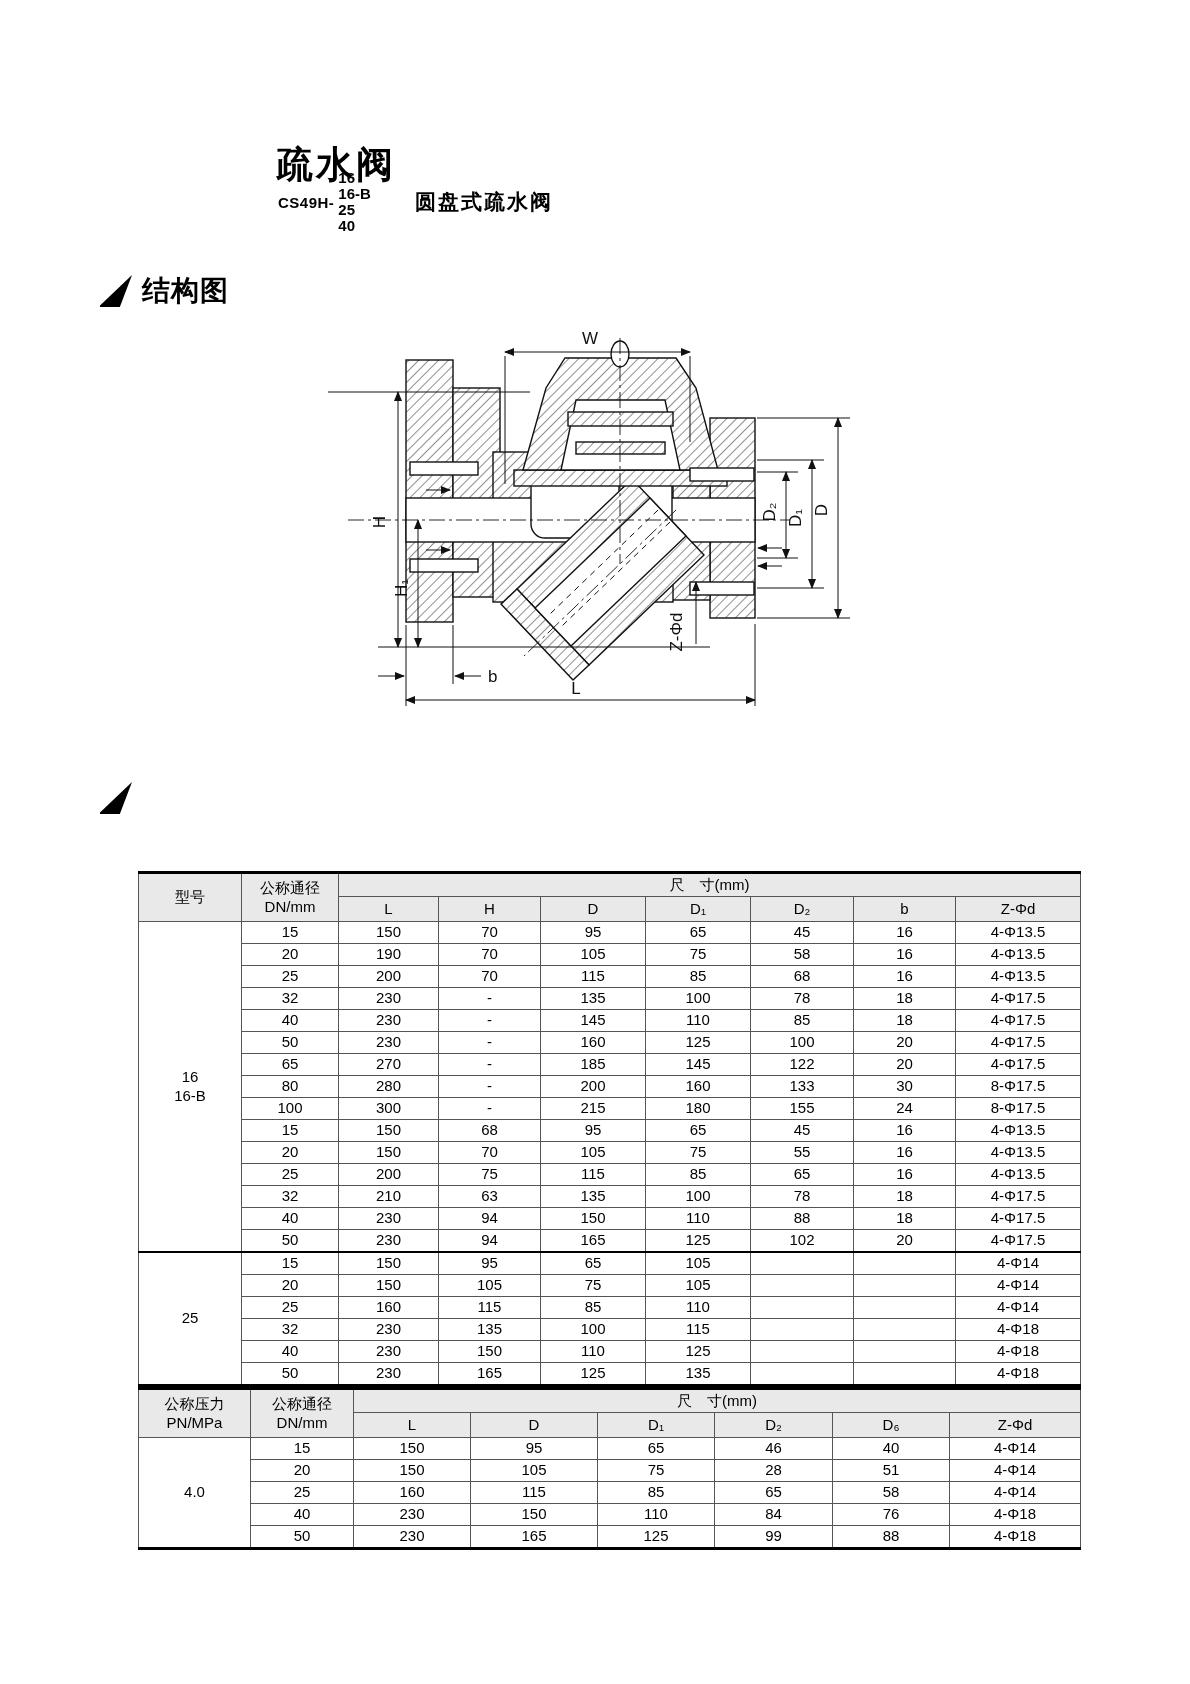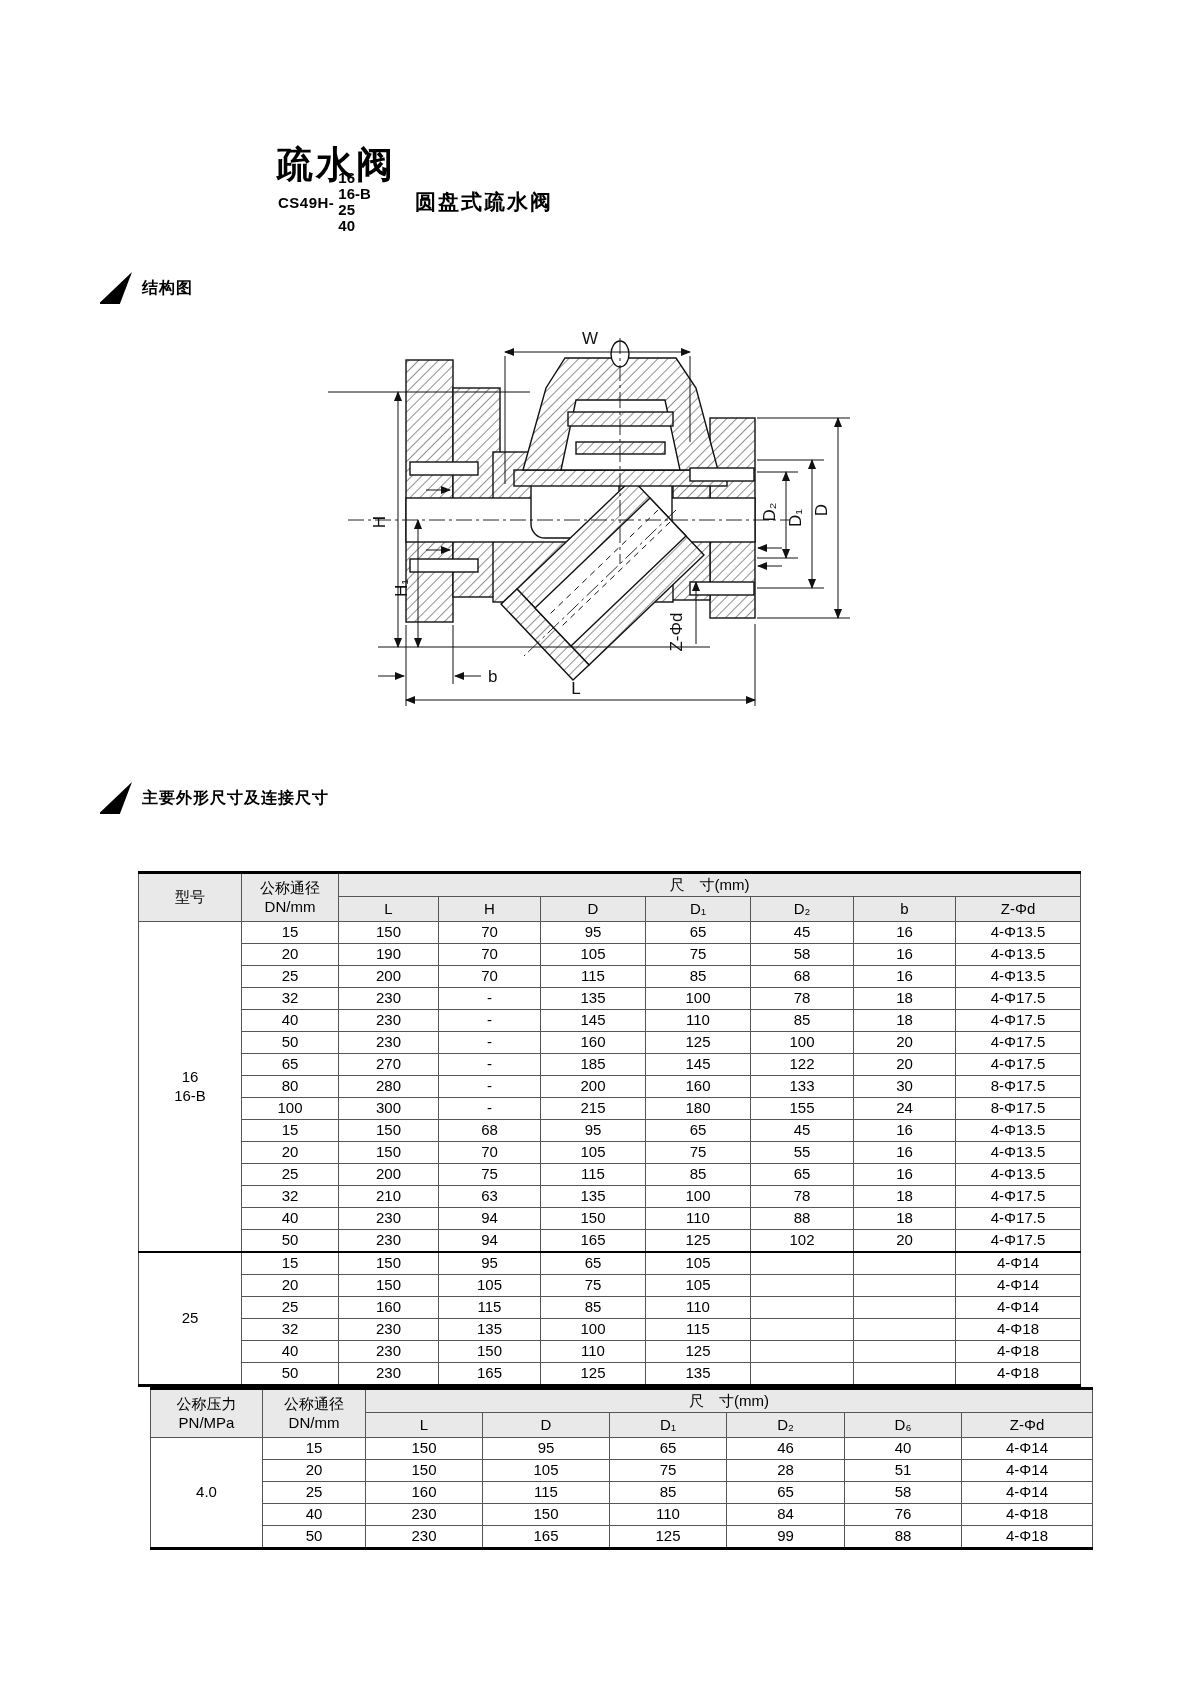--- a/index.html
+++ b/index.html
@@ -16,21 +16,21 @@
   .model-line{left:278px;top:170px;display:flex;align-items:center;}
   .model-prefix{font-size:15px;font-weight:bold;letter-spacing:0.5px;}
   .model-variants{display:flex;flex-direction:column;margin-left:4px;}
   .model-variants span{font-size:15px;font-weight:bold;line-height:16px;}
   .valve-type{font-size:21px;font-weight:bold;margin-left:44px;letter-spacing:2px;}
   
   .section-head{display:flex;align-items:center;left:100px;}
   .tri{width:32px;height:32px;background:#000;
        clip-path:polygon(0 95%,100% 0,62% 100%,0 100%);margin-right:10px;}
   .section-label{font-family:"Liberation Serif","DejaVu Serif",serif;
-       font-size:16px;font-weight:bold;letter-spacing:1px;}
+       font-size:28px;font-weight:bold;letter-spacing:1px;}
   .s1{top:272px;}
   .s2{top:782px;}
   
   .diagram{left:318px;top:292px;}
   .dim{stroke:#111;stroke-width:1;fill:none;}
   .out{stroke:#111;stroke-width:1.4;}
   .cl{stroke:#111;stroke-width:0.9;fill:none;stroke-dasharray:16 4 3 4;}
   .dimtxt{font-size:17px;fill:#111;font-family:"Liberation Sans","DejaVu Sans",sans-serif;}
   
   .dims{border-collapse:collapse;table-layout:fixed;text-align:center;
@@ -38,21 +38,21 @@
   .dims th,.dims td{border:1px solid #555;padding:0;font-weight:normal;line-height:1.25;}
   .dims thead th{background:#e9e9e9;}
   .dims thead tr.hr1 th{height:22px;}
   .dims thead tr.hr2 th{height:24px;}
   .t1 tbody td{height:21px;}
   .t2 tbody td{height:21px;}
   tr.gsep td{border-top:2px solid #000;}
   td.glabel{white-space:pre-line;}
   th.pre{white-space:pre-line;}
   .tbl1{left:138px;top:835px;width:942px;margin-top:36px;}
-  .tbl2{left:150px;top:1387px;width:942px;border-radius:30px;}
+  .tbl2{left:138px;top:1387px;width:942px;border-radius:30px;}
 </style>
 </head>
 <body>
 
 <h1 class="abs page-title">疏水阀</h1>
 
 <div class="abs model-line">
   <span class="model-prefix">CS49H-</span>
   <span class="model-variants">
     <span>16</span>
@@ -164,21 +164,20 @@
 
     <line class="dim" x1="108" y1="198" x2="132" y2="198" marker-end="url(#ae)"></line>
     <line class="dim" x1="108" y1="258" x2="132" y2="258" marker-end="url(#ae)"></line>
     <line class="dim" x1="464" y1="256" x2="440" y2="256" marker-end="url(#ae)"></line>
     <line class="dim" x1="464" y1="274" x2="440" y2="274" marker-end="url(#ae)"></line>
   </g>
 </svg>
 
 <div class="abs section-head s2">
   <span class="tri"></span>
-  <span class="section-label">主要外形尺寸及连接尺寸</span>
 </div>
 
 <table class="abs dims t1 tbl1">
   <colgroup>
     <col style="width:103px">
       <col style="width:97px">
       <col style="width:100px">
     <col style="width:102px">
       <col style="width:105px">
       <col style="width:105px">

